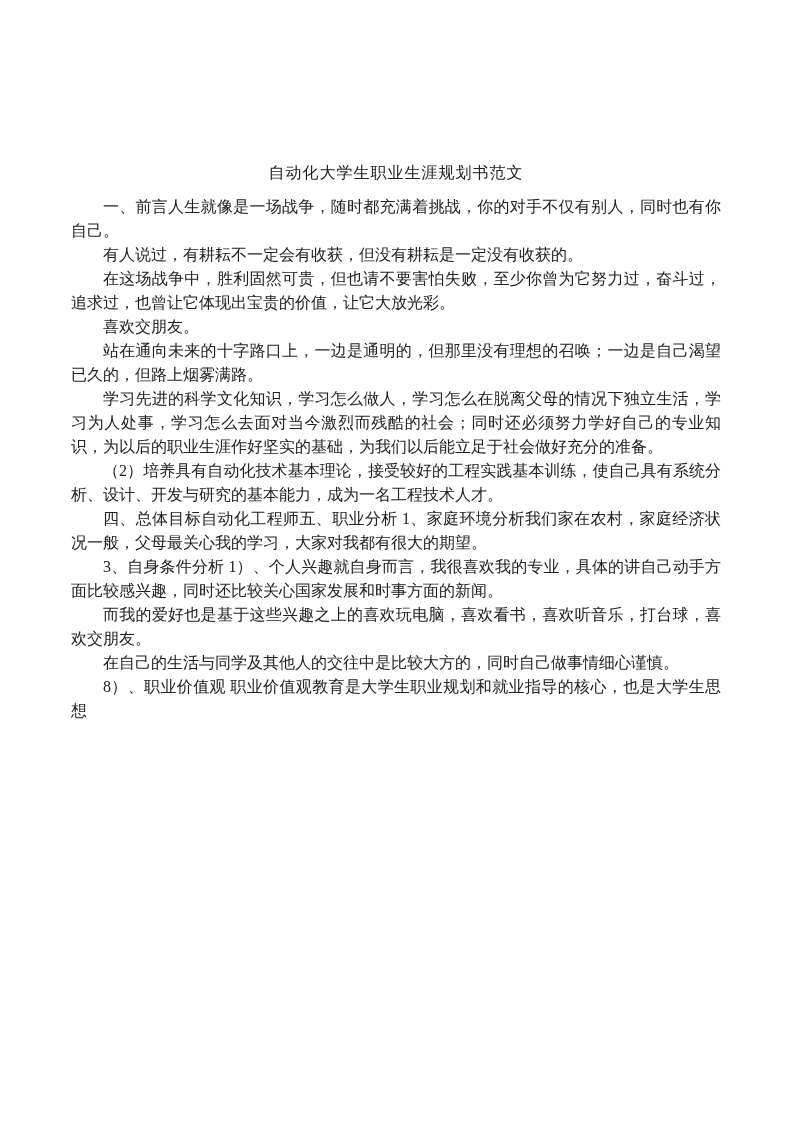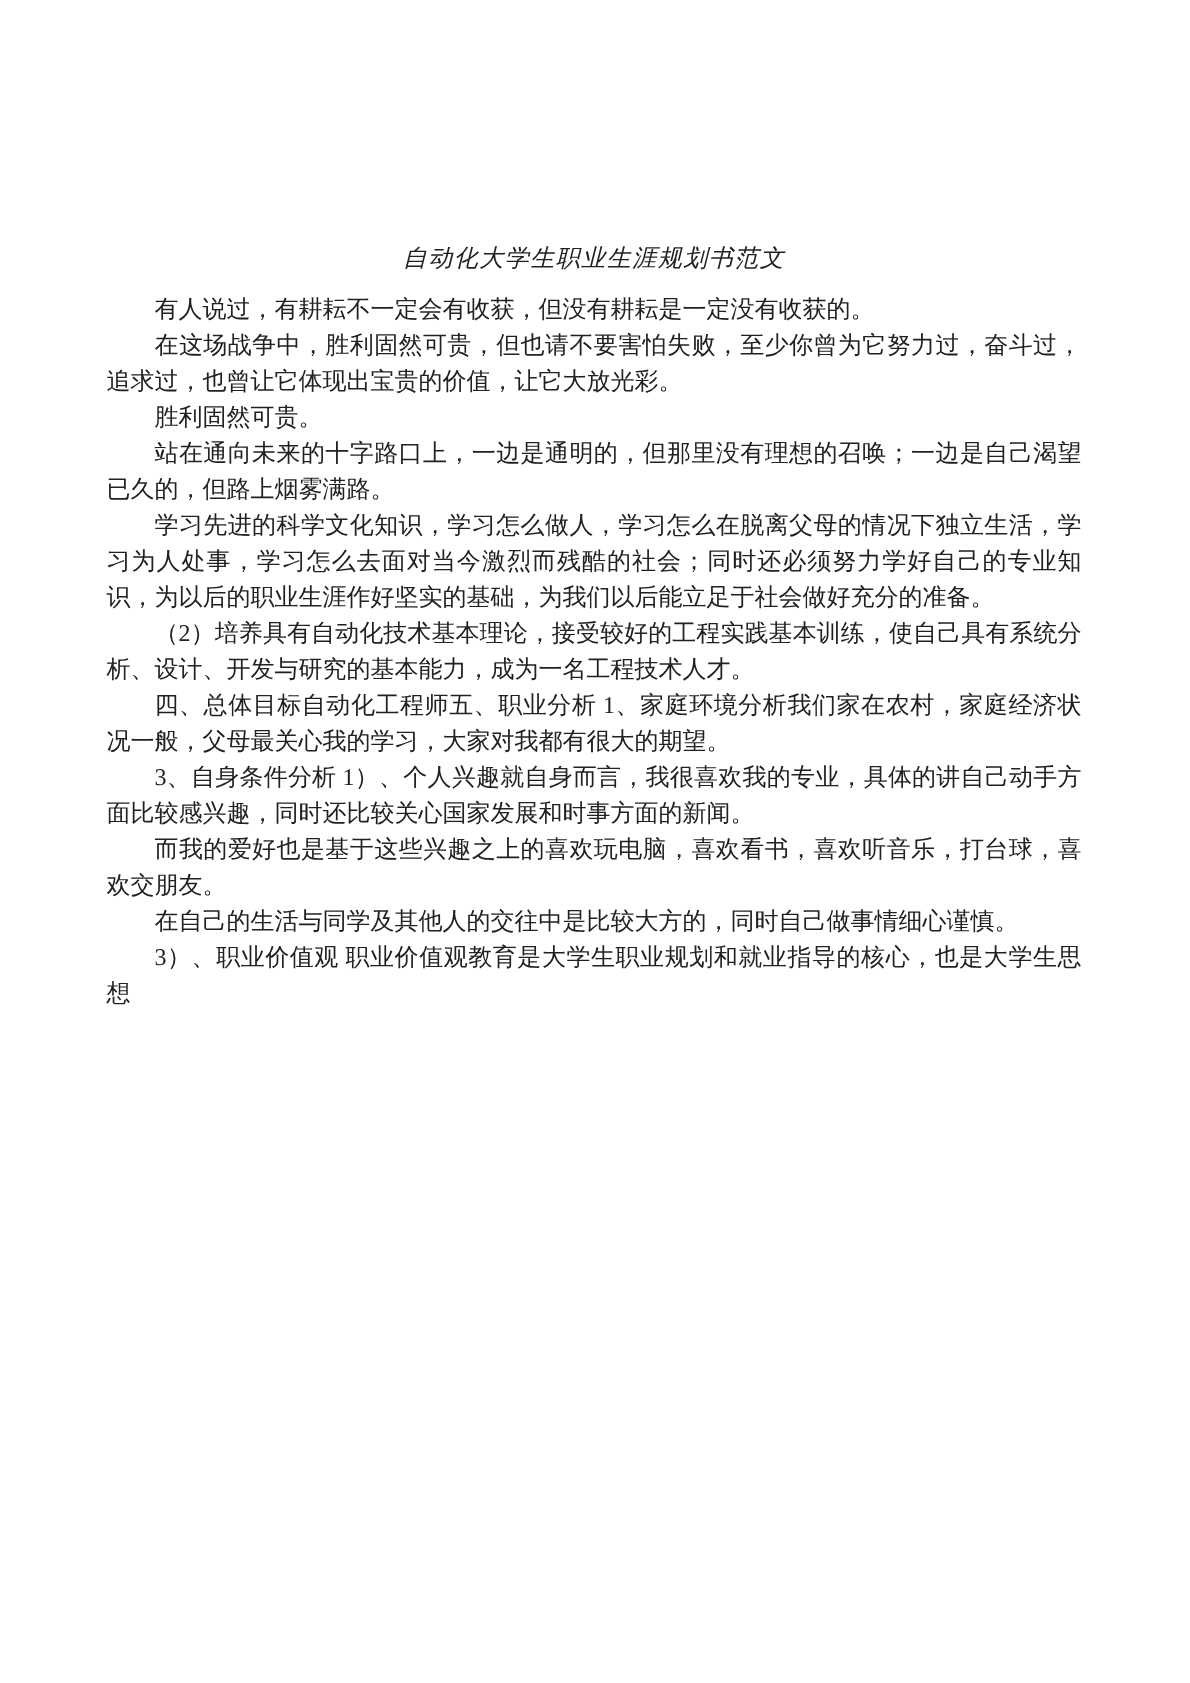--- a/index.html
+++ b/index.html
@@ -18,39 +18,39 @@
     font-family: "Liberation Serif", "DejaVu Serif", serif;
     color: #212121;
   }
   .doc-title {
     font-size: 16px;
     font-weight: normal;
     text-align: center;
     margin: 0 0 10px 0;
     line-height: 24px;
     letter-spacing: 1px;
-    font-style: italic;
   }
   .para {
     margin: 0;
     font-size: 16px;
     line-height: 24px;
     text-indent: 2em;
     text-align: justify;
   }
 </style>
 </head>
 <body>
 
 <div class="page">
   <h1 class="doc-title">自动化大学生职业生涯规划书范文</h1>
+  <p class="para">一、前言人生就像是一场战争，随时都充满着挑战，你的对手不仅有别人，同时也有你自己。</p>
   <p class="para">有人说过，有耕耘不一定会有收获，但没有耕耘是一定没有收获的。</p>
   <p class="para">在这场战争中，胜利固然可贵，但也请不要害怕失败，至少你曾为它努力过，奋斗过，追求过，也曾让它体现出宝贵的价值，让它大放光彩。</p>
-  <p class="para">胜利固然可贵。</p>
+  <p class="para">喜欢交朋友。</p>
   <p class="para">站在通向未来的十字路口上，一边是通明的，但那里没有理想的召唤；一边是自己渴望已久的，但路上烟雾满路。</p>
   <p class="para">学习先进的科学文化知识，学习怎么做人，学习怎么在脱离父母的情况下独立生活，学习为人处事，学习怎么去面对当今激烈而残酷的社会；同时还必须努力学好自己的专业知识，为以后的职业生涯作好坚实的基础，为我们以后能立足于社会做好充分的准备。</p>
   <p class="para">（2）培养具有自动化技术基本理论，接受较好的工程实践基本训练，使自己具有系统分析、设计、开发与研究的基本能力，成为一名工程技术人才。</p>
   <p class="para">四、总体目标自动化工程师五、职业分析 1、家庭环境分析我们家在农村，家庭经济状况一般，父母最关心我的学习，大家对我都有很大的期望。</p>
   <p class="para">3、自身条件分析 1）、个人兴趣就自身而言，我很喜欢我的专业，具体的讲自己动手方面比较感兴趣，同时还比较关心国家发展和时事方面的新闻。</p>
   <p class="para">而我的爱好也是基于这些兴趣之上的喜欢玩电脑，喜欢看书，喜欢听音乐，打台球，喜欢交朋友。</p>
   <p class="para">在自己的生活与同学及其他人的交往中是比较大方的，同时自己做事情细心谨慎。</p>
-  <p class="para">3）、职业价值观 职业价值观教育是大学生职业规划和就业指导的核心，也是大学生思想</p>
+  <p class="para">8）、职业价值观 职业价值观教育是大学生职业规划和就业指导的核心，也是大学生思想</p>
 </div>
 
 </body></html>

